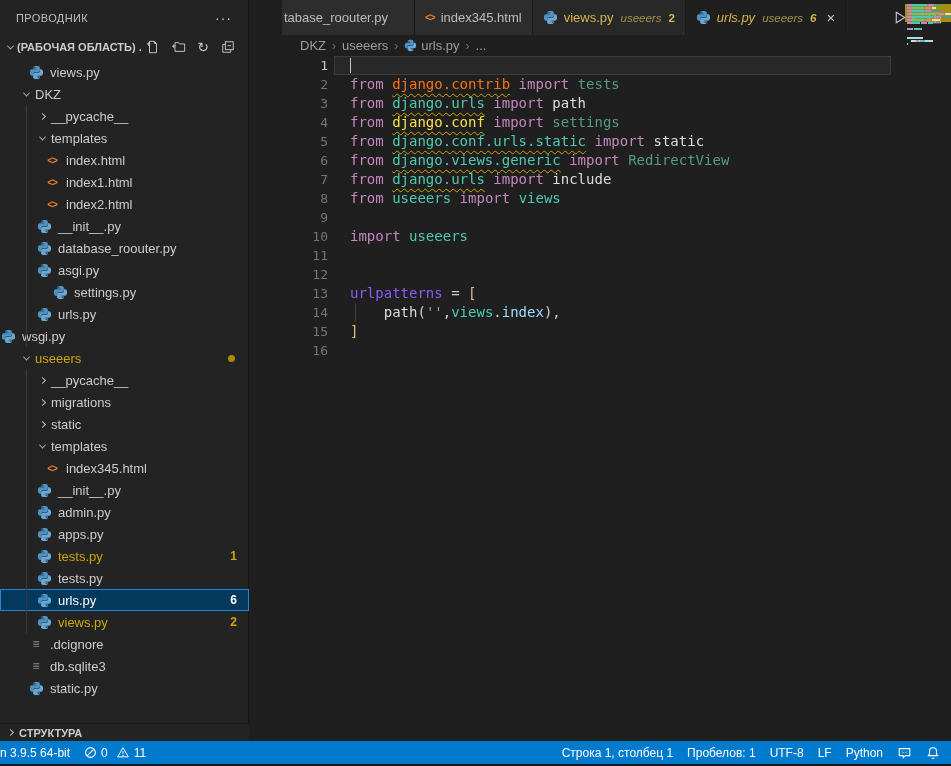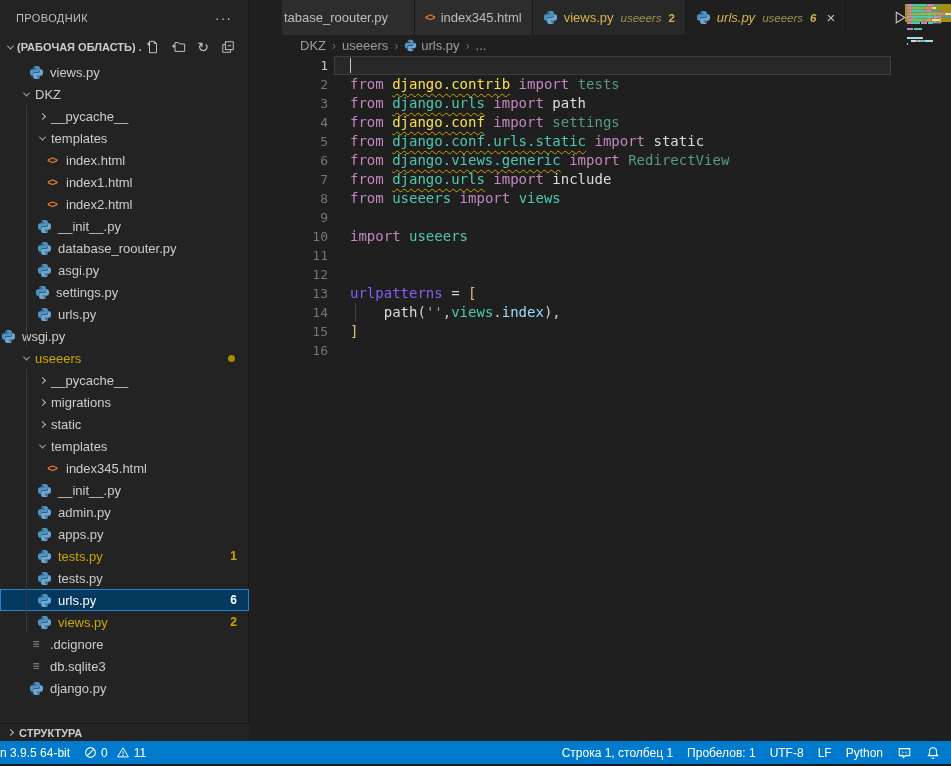--- a/index.html
+++ b/index.html
@@ -186,21 +186,21 @@
       </div>
       <div class="row" style="padding-left:36px">
         <span class="ficon">
           <svg width="15" height="15" viewBox="0 0 32 32">
             <path fill="#4e94c3" d="M15.9 2c-7 0-6.6 3-6.6 3v3.2h6.7v1H6.7S2 8.6 2 15.8c0 7.2 4.1 6.9 4.1 6.9h2.5v-3.3s-.1-4.1 4-4.1h6.7s3.9.1 3.9-3.8V5.9S23.8 2 15.9 2zm-3.7 2.1a1.2 1.2 0 1 1 0 2.4 1.2 1.2 0 0 1 0-2.4z"></path>
             <path fill="#6aa8d8" d="M16.1 30c7 0 6.6-3 6.6-3v-3.2H16v-1h9.3s4.7.6 4.7-6.6c0-7.2-4.1-6.9-4.1-6.9h-2.5v3.3s.1 4.1-4 4.1h-6.7s-3.9-.1-3.9 3.8v5.6S8.2 30 16.1 30zm3.7-2.1a1.2 1.2 0 1 1 0-2.4 1.2 1.2 0 0 1 0 2.4z"></path>
           </svg>
         </span>
         <span class="nm">asgi.py</span>
       </div>
-      <div class="row" style="padding-left:34px">
+      <div class="row" style="padding-left:52px">
         <span class="ficon">
           <svg width="15" height="15" viewBox="0 0 32 32">
             <path fill="#4e94c3" d="M15.9 2c-7 0-6.6 3-6.6 3v3.2h6.7v1H6.7S2 8.6 2 15.8c0 7.2 4.1 6.9 4.1 6.9h2.5v-3.3s-.1-4.1 4-4.1h6.7s3.9.1 3.9-3.8V5.9S23.8 2 15.9 2zm-3.7 2.1a1.2 1.2 0 1 1 0 2.4 1.2 1.2 0 0 1 0-2.4z"></path>
             <path fill="#6aa8d8" d="M16.1 30c7 0 6.6-3 6.6-3v-3.2H16v-1h9.3s4.7.6 4.7-6.6c0-7.2-4.1-6.9-4.1-6.9h-2.5v3.3s.1 4.1-4 4.1h-6.7s-3.9-.1-3.9 3.8v5.6S8.2 30 16.1 30zm3.7-2.1a1.2 1.2 0 1 1 0-2.4 1.2 1.2 0 0 1 0 2.4z"></path>
           </svg>
         </span>
         <span class="nm">settings.py</span>
       </div>
       <div class="row" style="padding-left:36px">
         <span class="ficon">
@@ -329,21 +329,21 @@
         <span class="ficon plain-glyph">≡</span>
         <span class="nm">db.sqlite3</span>
       </div>
       <div class="row" style="padding-left:28px">
         <span class="ficon">
           <svg width="15" height="15" viewBox="0 0 32 32">
             <path fill="#4e94c3" d="M15.9 2c-7 0-6.6 3-6.6 3v3.2h6.7v1H6.7S2 8.6 2 15.8c0 7.2 4.1 6.9 4.1 6.9h2.5v-3.3s-.1-4.1 4-4.1h6.7s3.9.1 3.9-3.8V5.9S23.8 2 15.9 2zm-3.7 2.1a1.2 1.2 0 1 1 0 2.4 1.2 1.2 0 0 1 0-2.4z"></path>
             <path fill="#6aa8d8" d="M16.1 30c7 0 6.6-3 6.6-3v-3.2H16v-1h9.3s4.7.6 4.7-6.6c0-7.2-4.1-6.9-4.1-6.9h-2.5v3.3s.1 4.1-4 4.1h-6.7s-3.9-.1-3.9 3.8v5.6S8.2 30 16.1 30zm3.7-2.1a1.2 1.2 0 1 1 0-2.4 1.2 1.2 0 0 1 0 2.4z"></path>
           </svg>
         </span>
-        <span class="nm">django.py</span>
+        <span class="nm">static.py</span>
       </div>
       <div class="guide" style="top:44px;height:242px"></div>
       <div class="guide" style="top:308px;height:264px"></div>
     </div>
   <div class="structure">
     <span class="chev right"></span>
     <span>СТРУКТУРА</span>
   </div>
 </div>
 
@@ -413,21 +413,21 @@
         </span>
         <span>urls.py</span>
       </span>
       <span class="sep">›</span>
       <span class="ci">
         <span>...</span>
       </span>
     </div>
   <div class="code" id="code">
       <div class="cline current"><span class="curbox"></span><span class="cursor"></span><span class="ln">1</span><span class="ltext"></span></div>
-      <div class="cline"><span class="ln">2</span><span class="ltext"><span class="tok" style="color:#C586C0">from </span><span class="tok u" style="color:#fde047">django.contrib</span><span class="tok" style="color:#cfcfcf"> </span><span class="tok" style="color:#C586C0">import</span><span class="tok" style="color:#cfcfcf"> </span><span class="tok" style="color:#569b82">tests</span></span></div>
+      <div class="cline"><span class="ln">2</span><span class="ltext"><span class="tok" style="color:#C586C0">from </span><span class="tok u" style="color:#f97316">django.contrib</span><span class="tok" style="color:#cfcfcf"> </span><span class="tok" style="color:#C586C0">import</span><span class="tok" style="color:#cfcfcf"> </span><span class="tok" style="color:#569b82">tests</span></span></div>
       <div class="cline"><span class="ln">3</span><span class="ltext"><span class="tok" style="color:#C586C0">from </span><span class="tok u" style="color:#4EC9B0">django.urls</span><span class="tok" style="color:#cfcfcf"> </span><span class="tok" style="color:#C586C0">import</span><span class="tok" style="color:#cfcfcf"> </span><span class="tok" style="color:#dcdcdc">path</span></span></div>
       <div class="cline"><span class="ln">4</span><span class="ltext"><span class="tok" style="color:#C586C0">from </span><span class="tok u" style="color:#fde047">django.conf</span><span class="tok" style="color:#cfcfcf"> </span><span class="tok" style="color:#C586C0">import</span><span class="tok" style="color:#cfcfcf"> </span><span class="tok" style="color:#569b82">settings</span></span></div>
       <div class="cline"><span class="ln">5</span><span class="ltext"><span class="tok" style="color:#C586C0">from </span><span class="tok u" style="color:#4EC9B0">django.conf.urls.static</span><span class="tok" style="color:#cfcfcf"> </span><span class="tok" style="color:#C586C0">import</span><span class="tok" style="color:#cfcfcf"> </span><span class="tok" style="color:#dcdcdc">static</span></span></div>
       <div class="cline"><span class="ln">6</span><span class="ltext"><span class="tok" style="color:#C586C0">from </span><span class="tok u" style="color:#4EC9B0">django.views.generic</span><span class="tok" style="color:#cfcfcf"> </span><span class="tok" style="color:#C586C0">import</span><span class="tok" style="color:#cfcfcf"> </span><span class="tok" style="color:#569b82">RedirectView</span></span></div>
       <div class="cline"><span class="ln">7</span><span class="ltext"><span class="tok" style="color:#C586C0">from </span><span class="tok u" style="color:#4EC9B0">django.urls</span><span class="tok" style="color:#cfcfcf"> </span><span class="tok" style="color:#C586C0">import</span><span class="tok" style="color:#cfcfcf"> </span><span class="tok" style="color:#dcdcdc">include</span></span></div>
       <div class="cline"><span class="ln">8</span><span class="ltext"><span class="tok" style="color:#C586C0">from </span><span class="tok" style="color:#4EC9B0">useeers</span><span class="tok" style="color:#cfcfcf"> </span><span class="tok" style="color:#C586C0">import</span><span class="tok" style="color:#cfcfcf"> </span><span class="tok" style="color:#4EC9B0">views</span></span></div>
       <div class="cline"><span class="ln">9</span><span class="ltext"></span></div>
       <div class="cline"><span class="ln">10</span><span class="ltext"><span class="tok" style="color:#C586C0">import</span><span class="tok" style="color:#cfcfcf"> </span><span class="tok" style="color:#4EC9B0">useeers</span></span></div>
       <div class="cline"><span class="ln">11</span><span class="ltext"></span></div>
       <div class="cline"><span class="ln">12</span><span class="ltext"></span></div>

